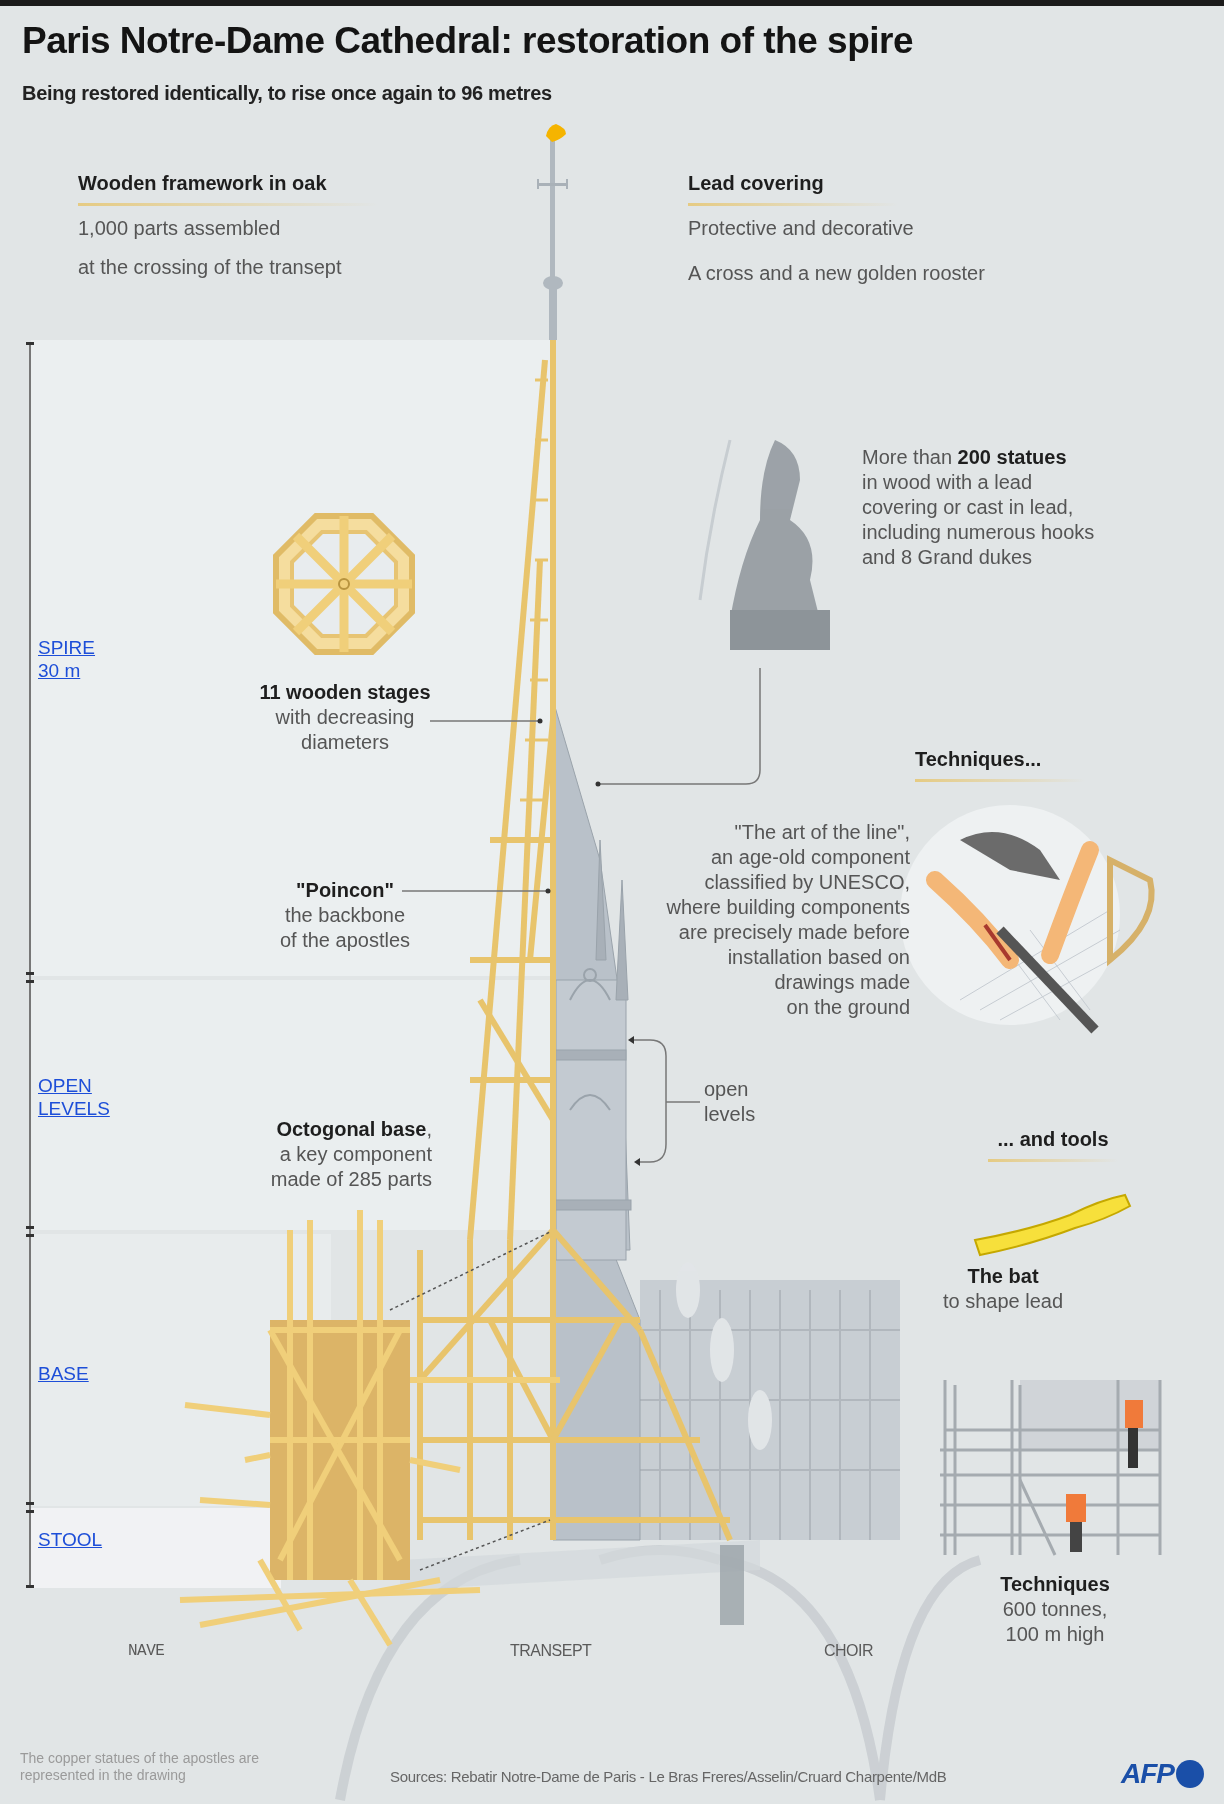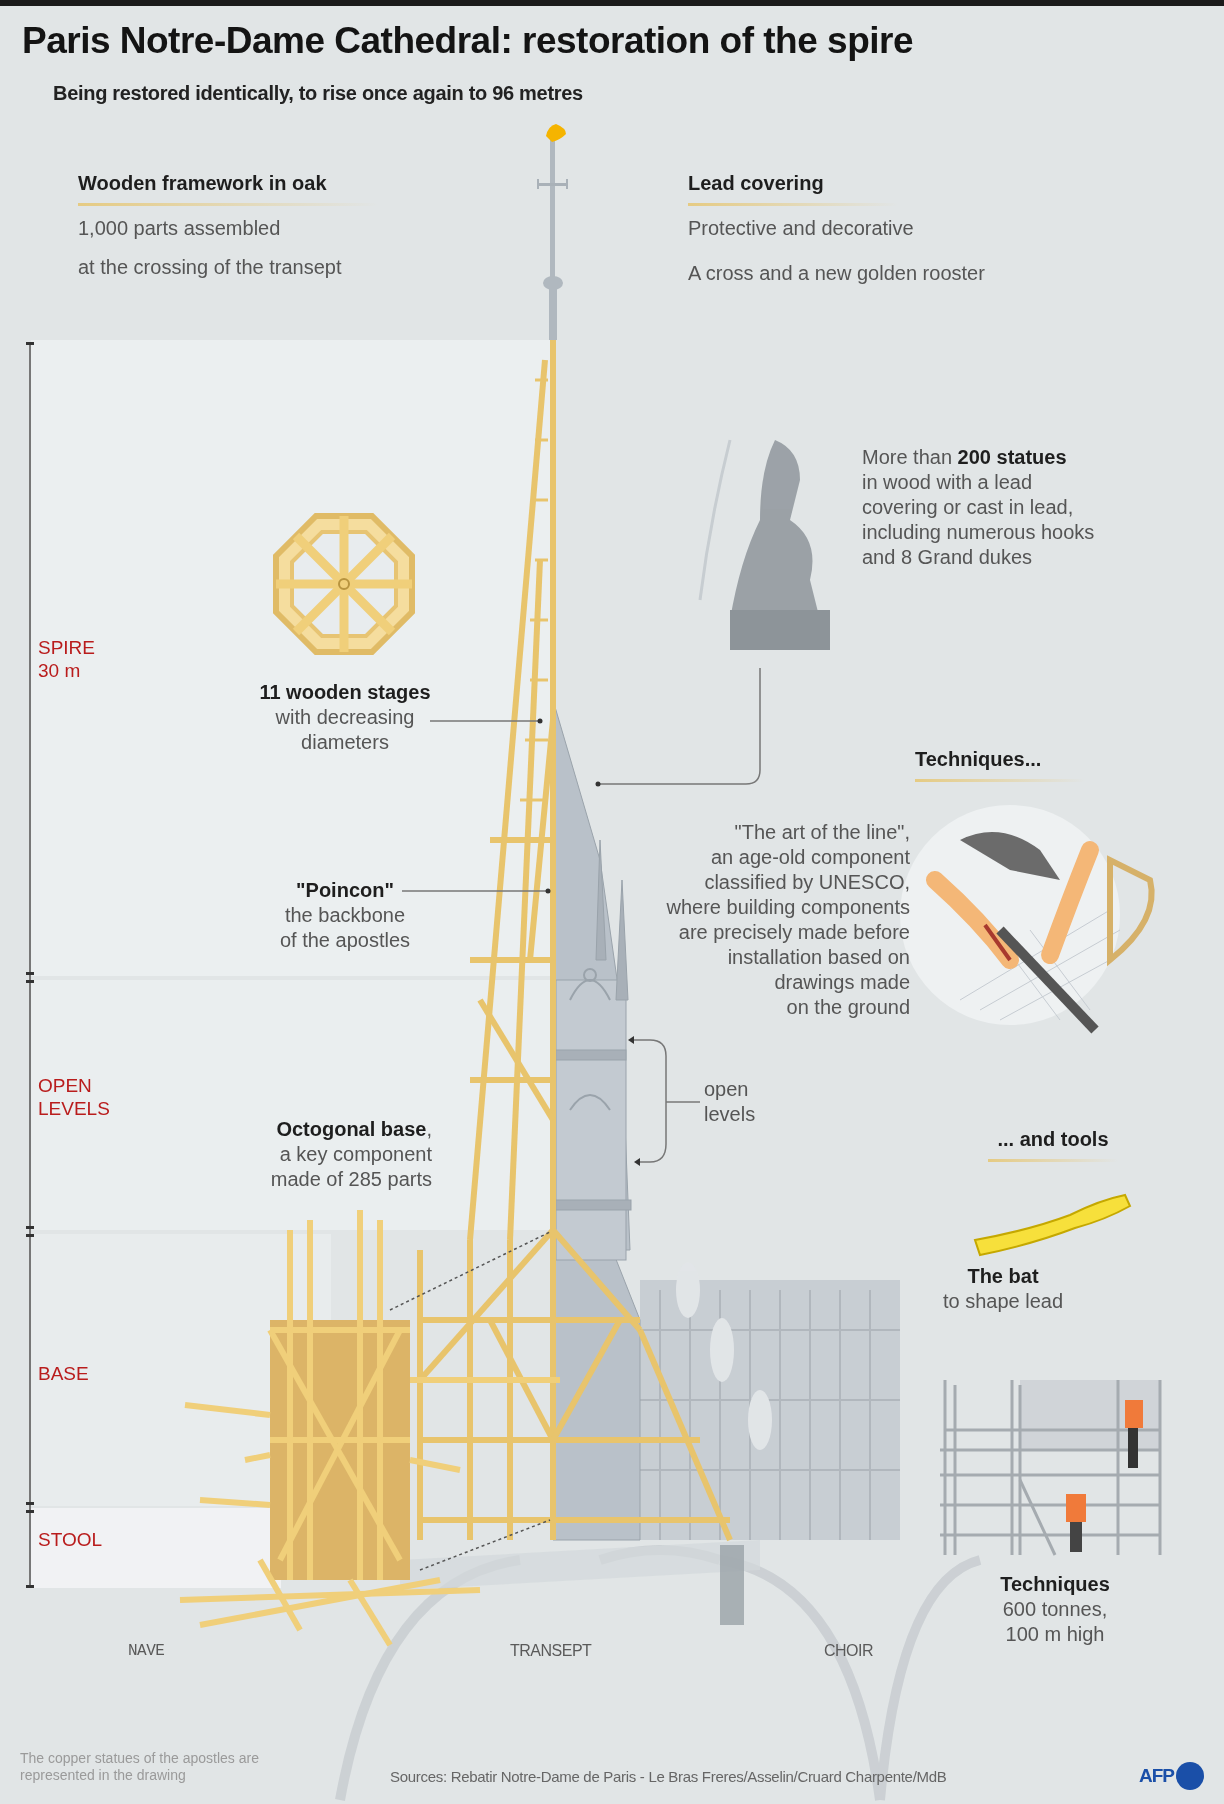--- a/index.html
+++ b/index.html
@@ -1,37 +1,37 @@
 <!DOCTYPE html>
 <html><head>
 <meta charset="utf-8">
 <style>
   html,body{margin:0;padding:0;}
   body{width:1224px;height:1804px;position:relative;overflow:hidden;
        background:#e1e5e6;font-family:"Liberation Sans",sans-serif;color:#2a2a2a;}
   .topbar{position:absolute;left:0;top:0;width:1224px;height:6px;background:#1b1b1b;}
   .abs{position:absolute;}
   .title{left:22px;top:20px;font-size:37px;font-weight:bold;letter-spacing:-0.5px;color:#141414;}
-  .subtitle{left:22px;top:82px;font-size:20px;font-weight:bold;color:#222;letter-spacing:-0.3px;margin-left:31px;}
+  .subtitle{left:22px;top:82px;font-size:20px;font-weight:bold;color:#222;letter-spacing:-0.3px;}
   .sec-head{font-size:20px;font-weight:bold;color:#1e1e1e;}
   .sec-rule{height:3px;background:linear-gradient(90deg,rgba(230,200,120,0.9),rgba(230,200,120,0));margin-top:8px;}
   .body-txt{font-size:20px;color:#555;line-height:25px;}
   .body-txt b{color:#1e1e1e;}
   .center{text-align:center;}
   .right{text-align:right;}
-  .zone-label{font-size:19px;color:#b91c1c;line-height:23px;}
+  .zone-label{font-size:19px;color:#1d4ed8;line-height:23px;text-decoration:underline;}
   .floor-label{font-size:16px;color:#5a5a5a;letter-spacing:-0.5px;}
   .note{font-size:14px;color:#9a9a9a;line-height:17px;}
   .sources{font-size:15px;color:#666;letter-spacing:-0.3px;}
   
   .scale-line{position:absolute;left:29px;width:2px;background:#777;}
   .tick{position:absolute;left:26px;width:8px;height:3px;background:#333;}
   .band{position:absolute;left:31px;background:rgba(240,243,244,0.7);}
   .afp{right:20px;bottom:14px;display:flex;align-items:center;gap:2px;}
-  .afp-text{font-size:19px;font-weight:bold;color:#1a4fa8;letter-spacing:-1px;}
+  .afp-text{font-size:28px;font-weight:bold;font-style:italic;color:#1a4fa8;letter-spacing:-1px;}
   .afp-dot{width:28px;height:28px;border-radius:50%;background:#1a4fa8;}
   svg{display:block;}
 </style>
 </head>
 <body>
 
 <div class="topbar"></div>
 
 <div class="abs title">Paris Notre-Dame Cathedral: restoration of the spire</div>
 <div class="abs subtitle">Being restored identically, to rise once again to 96 metres</div>

